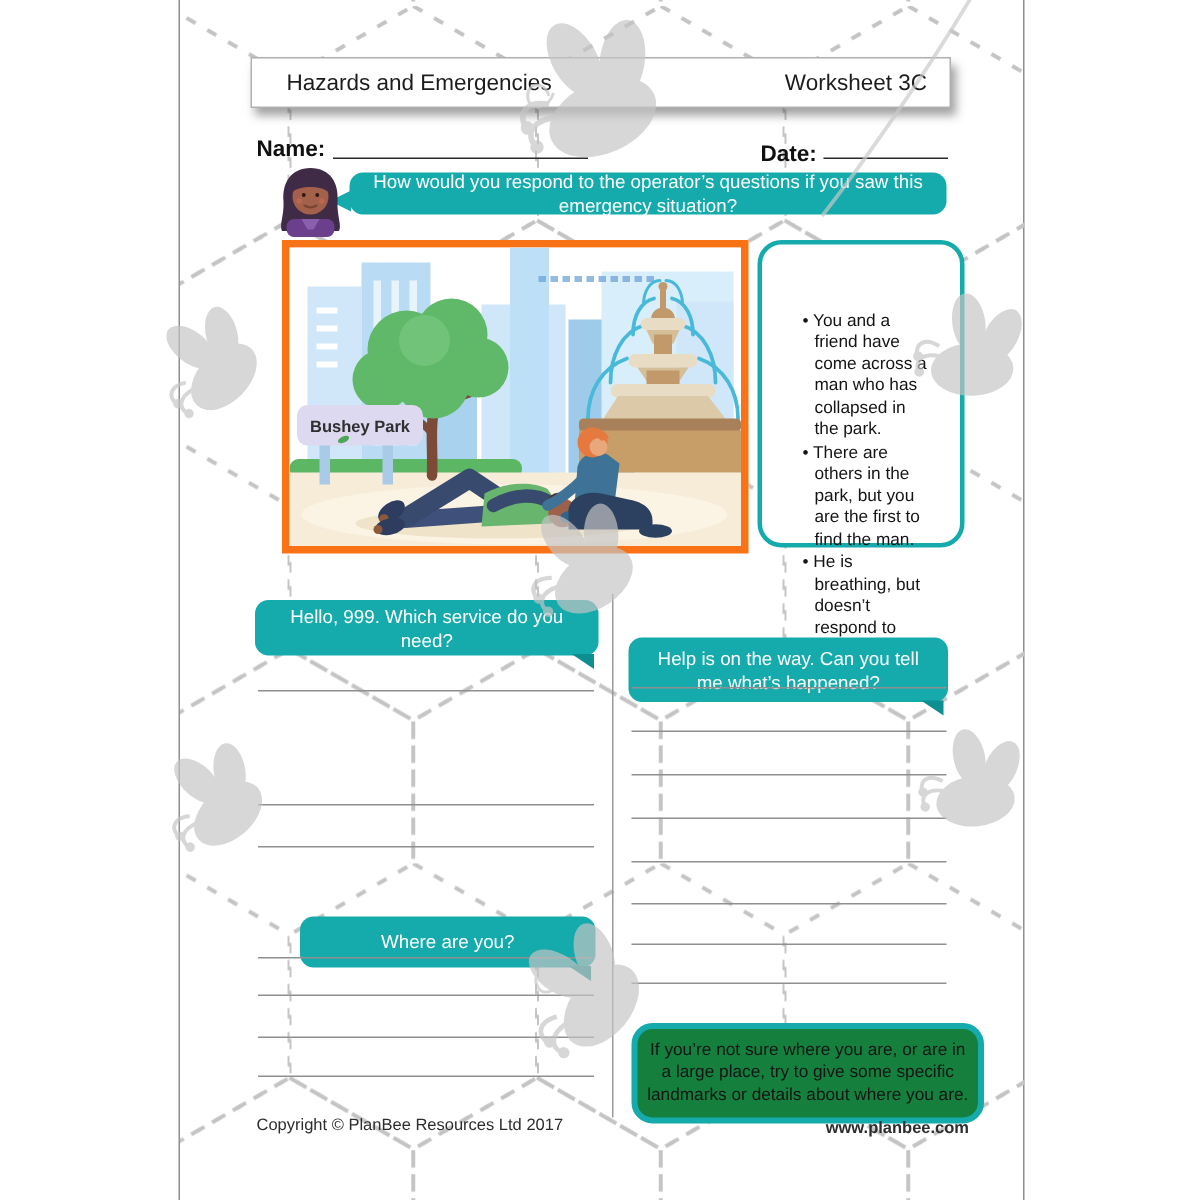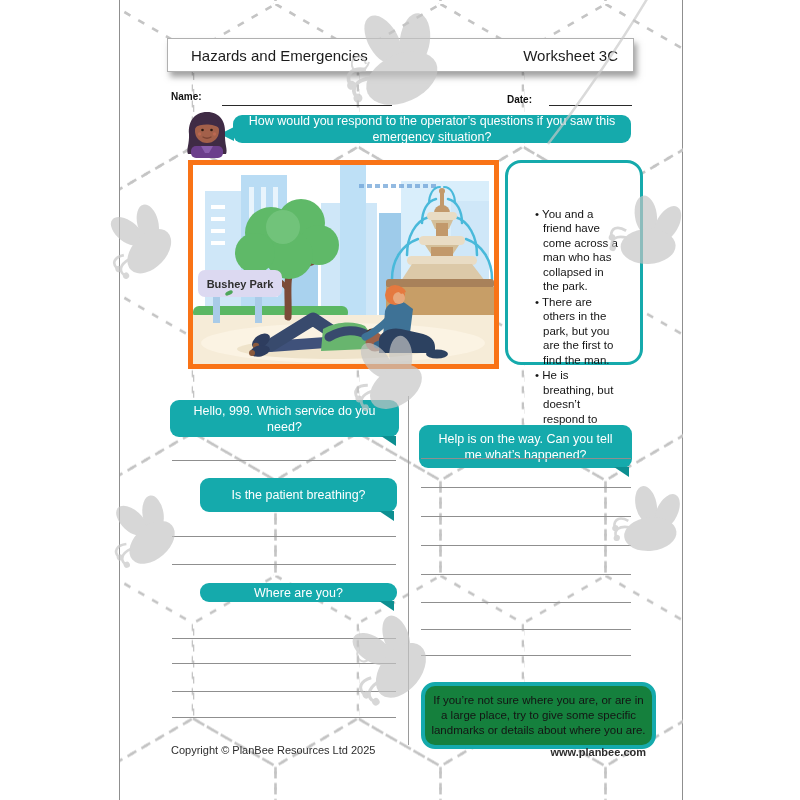--- a/index.html
+++ b/index.html
@@ -8,21 +8,21 @@
   .page{position:absolute;left:119px;top:-2px;width:562px;height:804px;background:#fff;
         border-left:1px solid #8f8f8f;border-right:1px solid #8f8f8f;z-index:0;}
   .hexbg{position:absolute;left:120px;top:0;z-index:1;}
   .watermark{position:absolute;left:0;top:0;z-index:6;pointer-events:none;opacity:.68;}
 
   .header-box{position:absolute;left:167px;top:38px;width:467px;height:34px;background:#fff;
       border:1px solid #b0b0b0;box-shadow:3px 5px 6px rgba(70,70,70,.5);box-sizing:border-box;
       display:flex;align-items:center;justify-content:space-between;padding:0 15px 0 23px;
       font-size:15px;color:#1c1c1c;z-index:2;gap:36px;}
 
-  .field-label{position:absolute;font-size:10px;font-weight:bold;color:#101010;z-index:2;}
+  .field-label{position:absolute;font-size:15px;font-weight:bold;color:#101010;z-index:2;}
   .field-line{position:absolute;height:13px;border-bottom:1.5px solid #2a2a2a;z-index:2;}
 
   .bubble{position:absolute;background:#15aaac;color:#fff;border-radius:9px;box-sizing:border-box;
       display:flex;align-items:center;justify-content:center;text-align:center;
       font-size:12.5px;line-height:1.28;padding:3px 10px;z-index:2;}
   .tail-br{position:absolute;right:3px;bottom:-9px;width:0;height:0;
       border-top:10px solid #0d8f91;border-left:15px solid transparent;}
   .tail-left{position:absolute;left:-13px;top:12px;width:0;height:0;
       border-right:14px solid #15aaac;border-top:7px solid transparent;border-bottom:7px solid transparent;}
 
@@ -219,28 +219,24 @@
   </div>
 
   <div class="divider"></div>
 
   <div class="bubble" style="left:170px;top:400px;width:229px;height:37px;">
     <span>Hello, 999. Which service do you need?</span>
     <span class="tail-br"></span>
   </div>
   <div class="answer-line" style="left:172px;top:460px;width:224px;"></div>
 
-  <div class="bubble" style="left:200px;top:478px;width:197px;height:34px;">
-    <span>Is the patient breathing?</span>
-    <span class="tail-br"></span>
-  </div>
   <div class="answer-line" style="left:172px;top:536px;width:224px;"></div>
   <div class="answer-line" style="left:172px;top:564px;width:224px;"></div>
 
-  <div class="bubble" style="left:200px;top:583px;width:197px;height:19px;">
+  <div class="bubble" style="left:200px;top:611px;width:197px;height:34px;">
     <span>Where are you?</span>
     <span class="tail-br"></span>
   </div>
   <div class="answer-line" style="left:172px;top:638px;width:224px;"></div>
   <div class="answer-line" style="left:172px;top:663px;width:224px;"></div>
   <div class="answer-line" style="left:172px;top:691px;width:224px;"></div>
   <div class="answer-line" style="left:172px;top:717px;width:224px;"></div>
 
   <div class="bubble" style="left:419px;top:397px;width:213px;height:43px;margin-top:28px;">
     <span>Help is on the way. Can you tell me what’s happened?</span>
@@ -252,21 +248,21 @@
   <div class="answer-line" style="left:421px;top:545px;width:210px;"></div>
   <div class="answer-line" style="left:421px;top:574px;width:210px;"></div>
   <div class="answer-line" style="left:421px;top:602px;width:210px;"></div>
   <div class="answer-line" style="left:421px;top:629px;width:210px;"></div>
   <div class="answer-line" style="left:421px;top:655px;width:210px;"></div>
 
   <div class="tip-box">
     <span>If you’re not sure where you are, or are in a large place, try to give some specific landmarks or details about where you are.</span>
   </div>
 
-  <div class="footer-copy">Copyright © PlanBee Resources Ltd 2025</div>
+  <div class="footer-copy">Copyright © PlanBee Resources Ltd 2017</div>
   <div class="footer-site">www.planbee.com</div>
 
   <svg class="watermark" width="800" height="800" viewBox="0 0 800 800">
     <defs>
       <g id="bee" fill="#c5c5c5" stroke="none">
         <ellipse cx="-8" cy="-24" rx="10" ry="18" transform="rotate(-22 -8 -24)"></ellipse>
         <ellipse cx="13" cy="-21" rx="10" ry="18" transform="rotate(16 13 -21)"></ellipse>
         <ellipse cx="0" cy="3" rx="25" ry="16" transform="rotate(-16)"></ellipse>
         <path d="M-22,-6 c-9,-3 -14,1 -12,8" fill="none" stroke="#c5c5c5" stroke-width="2.5"></path>
         <circle cx="-33" cy="3" r="3"></circle>

